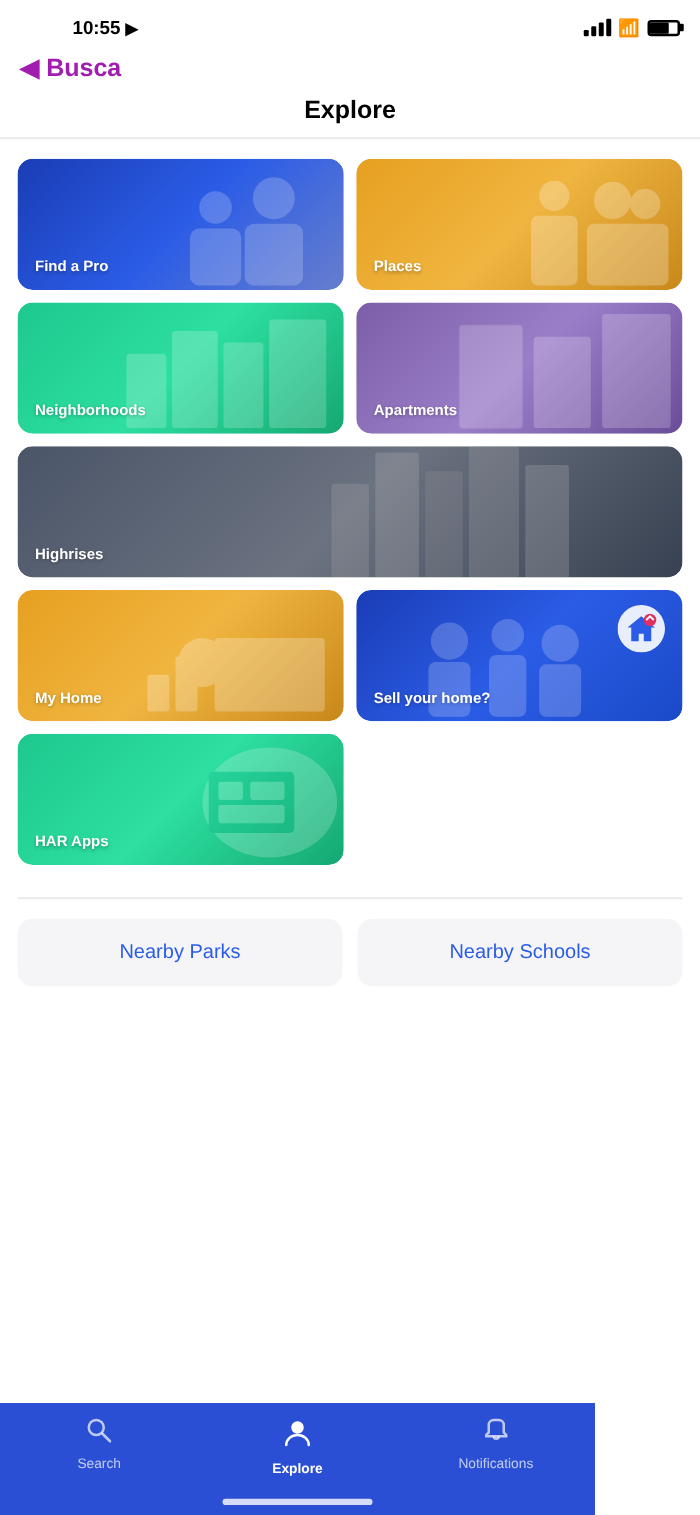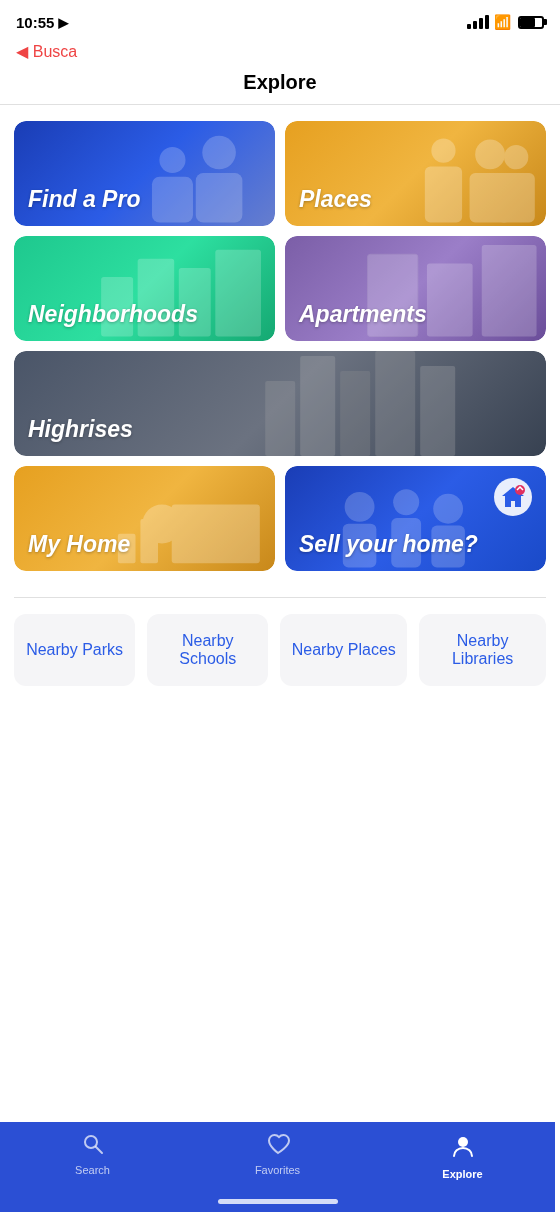--- a/index.html
+++ b/index.html
@@ -20,20 +20,21 @@
       align-items: center;
       padding: 8px 16px 4px;
       height: 40px;
     }
     .status-left {
       font-size: 15px;
       font-weight: 600;
       display: flex;
       align-items: center;
       gap: 2px;
+      margin-left: 42px;
     }
     .status-right {
       display: flex;
       align-items: center;
       gap: 6px;
     }
     .signal-bars { display: flex; align-items: flex-end; gap: 2px; }
     .signal-bars span {
       background: #000;
       width: 4px;
@@ -59,22 +60,23 @@
     .battery-fill {
       width: 70%;
       height: 100%;
       background: #000;
       border-radius: 1px;
     }
 
     
     .back-nav {
       padding: 2px 16px 4px;
-      font-size: 16px;
-      color: #ef4444;
+      font-size: 20px;
+      color: #a21caf;
+      font-weight: bold;
     }
 
     
     .page-header {
       text-align: center;
       padding: 6px 0 10px;
       border-bottom: 1px solid #e0e0e0;
     }
     .page-header h1 {
       font-size: 20px;
@@ -108,26 +110,25 @@
     .cell-bg {
       position: absolute;
       inset: 0;
       border-radius: 12px;
     }
     .cell-label {
       position: absolute;
       bottom: 12px;
       left: 14px;
       color: #fff;
-      font-size: 23px;
+      font-size: 12px;
       font-weight: 600;
       line-height: 1.2;
       text-shadow: 0 1px 3px rgba(0,0,0,0.3);
       z-index: 2;
-      font-style: italic;
     }
 
     
     .bg-find-pro {
       background: linear-gradient(135deg, #1a3db5 0%, #2b5ce6 50%, #1a3db5aa 100%);
     }
     .bg-schools {
       background: linear-gradient(135deg, #e6a020 0%, #f0b540 50%, #c8881a 100%);
     }
     .bg-neighborhoods {
@@ -172,20 +173,21 @@
       color: #000;
       margin-bottom: 14px;
     }
     .poi-divider {
       height: 1px;
       background: #e0e0e0;
       margin-bottom: 16px;
     }
     .poi-grid {
       display: flex;
+      flex-direction: column;
       gap: 12px;
     }
     .poi-row {
       display: flex;
       gap: 12px;
     }
     .poi-btn {
       flex: 1;
       background: #f5f5f7;
       border-radius: 12px;
@@ -195,21 +197,21 @@
       font-size: 16px;
       font-weight: 500;
       color: #2b5ce6;
       cursor: pointer;
     }
 
     
     .tab-bar {
       position: fixed;
       bottom: 0;
-      width: 555px;
+      width: 476px;
       height: 90px;
       background: #2b4fd4;
       display: flex;
       align-items: flex-start;
       padding-top: 10px;
     }
     .tab-item {
       flex: 1;
       display: flex;
       flex-direction: column;
@@ -370,58 +372,68 @@
             <circle cx="19" cy="19" r="19" fill="white" opacity="0.9"></circle>
             <path d="M19 9 L8 18 L11 18 L11 29 L17 29 L17 23 L21 23 L21 29 L27 29 L27 18 L30 18 Z" fill="#2b5ce6"></path>
             <circle cx="26" cy="12" r="5" fill="#e03060"></circle>
             <path d="M23 12 L26 9 L29 12" fill="none" stroke="white" stroke-width="1.5"></path>
           </svg>
         </div>
         <span class="cell-label">Sell your home?</span>
       </div>
     </div>
 
+    <div class="grid-row">
+      <div class="grid-cell full-width">
+        <div class="cell-bg bg-har-apps"></div>
+        <svg style="position:absolute;right:0;top:0;width:60%;height:100%;opacity:0.2" viewBox="0 0 160 105">
+          <ellipse cx="100" cy="55" rx="55" ry="45" fill="#fff"></ellipse>
+          <rect x="50" y="30" width="70" height="50" rx="4" fill="#1a8"></rect>
+          <rect x="58" y="38" width="20" height="15" rx="2" fill="#fff"></rect>
+          <rect x="84" y="38" width="28" height="15" rx="2" fill="#fff"></rect>
+          <rect x="58" y="57" width="54" height="15" rx="2" fill="#fff"></rect>
+        </svg>
+        <span class="cell-label">HAR Apps</span>
+      </div>
+    </div>
   </div>
 
   <div class="poi-section">
     <div class="poi-divider"></div>
     <div class="poi-grid">
       <div class="poi-row">
         <button class="poi-btn">Nearby Parks</button>
         <button class="poi-btn">Nearby Schools</button>
-      </div>
-      <div class="poi-row">
-        <button class="poi-btn">Nearby Places</button>
-        <button class="poi-btn">Nearby Libraries</button>
       </div>
     </div>
   </div>
 </div>
 
 <div class="tab-bar">
   <div class="tab-item">
     <span class="tab-icon">
       <svg width="24" height="24" viewBox="0 0 24 24" fill="none">
         <circle cx="10" cy="10" r="6" stroke="rgba(255,255,255,0.7)" stroke-width="2"></circle>
         <line x1="15" y1="15" x2="21" y2="21" stroke="rgba(255,255,255,0.7)" stroke-width="2" stroke-linecap="round"></line>
       </svg>
     </span>
     <span class="tab-label">Search</span>
   </div>
-  <div class="tab-item">
-    <span class="tab-icon">
-      <svg width="24" height="24" viewBox="0 0 24 24" fill="none">
-        <path d="M12 21C12 21 3 14.5 3 8.5C3 5.42 5.42 3 8.5 3C10.24 3 11.91 3.81 13 5.08C14.09 3.81 15.76 3 17.5 3C20.58 3 23 5.42 23 8.5C23 14.5 12 21 12 21Z" stroke="rgba(255,255,255,0.7)" stroke-width="2" fill="none"></path>
-      </svg>
-    </span>
-    <span class="tab-label">Favorites</span>
-  </div>
   <div class="tab-item active">
     <span class="tab-icon">
       <svg width="28" height="28" viewBox="0 0 28 28" fill="none">
         <circle cx="14" cy="10" r="5" fill="white"></circle>
         <path d="M5 24C5 19.58 9.03 16 14 16C18.97 16 23 19.58 23 24" stroke="white" stroke-width="2" stroke-linecap="round"></path>
       </svg>
     </span>
     <span class="tab-label" style="color:#fff;font-weight:600;">Explore</span>
   </div>
+  <div class="tab-item">
+    <span class="tab-icon">
+      <svg width="24" height="24" viewBox="0 0 24 24" fill="none">
+        <path d="M18 8C18 5.79 16.21 4 14 4H10C7.79 4 6 5.79 6 8V14L4 16V17H20V16L18 14V8Z" stroke="rgba(255,255,255,0.7)" stroke-width="2" fill="none"></path>
+        <path d="M10 17C10 18.1 10.9 19 12 19C13.1 19 14 18.1 14 17" stroke="rgba(255,255,255,0.7)" stroke-width="2"></path>
+      </svg>
+    </span>
+    <span class="tab-label">Notifications</span>
+  </div>
   <div class="tab-home-pill"></div>
 </div>
 
 </body></html>

